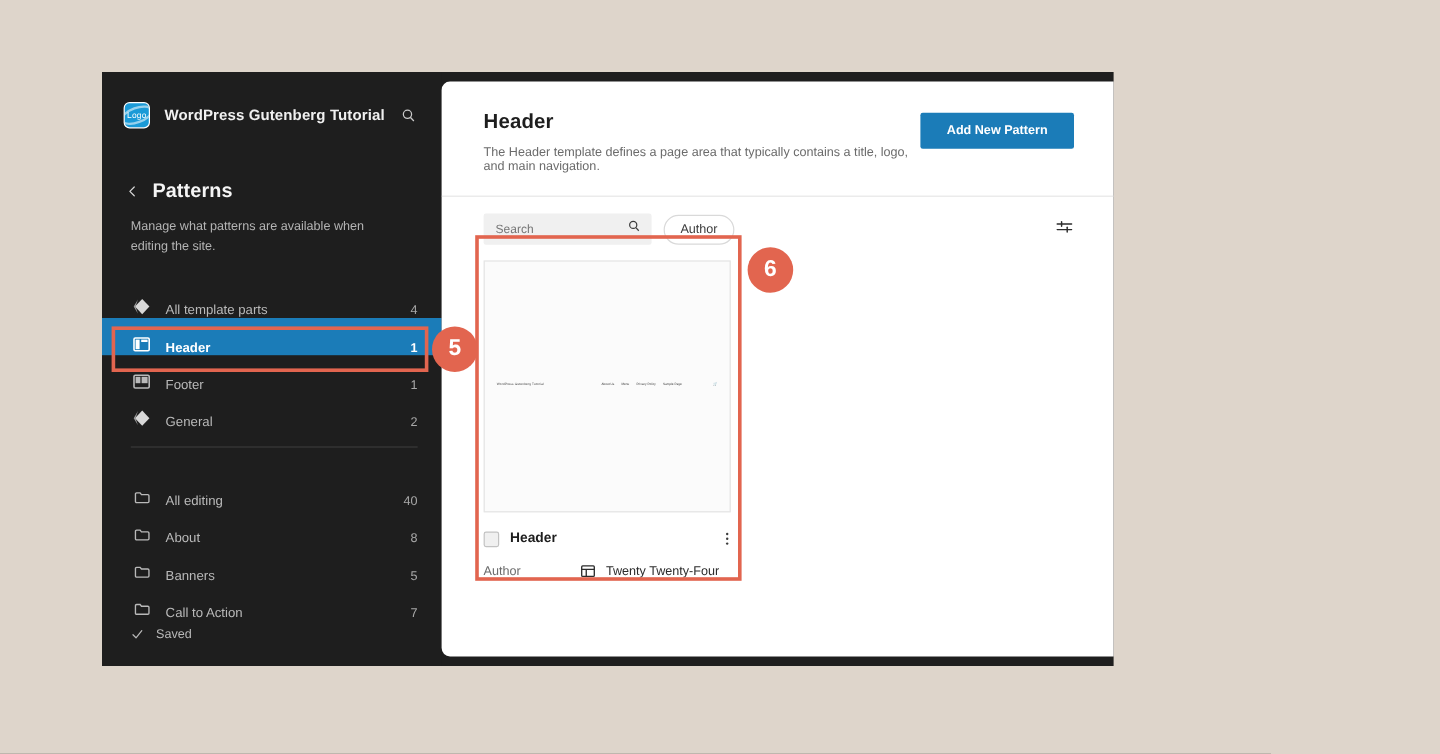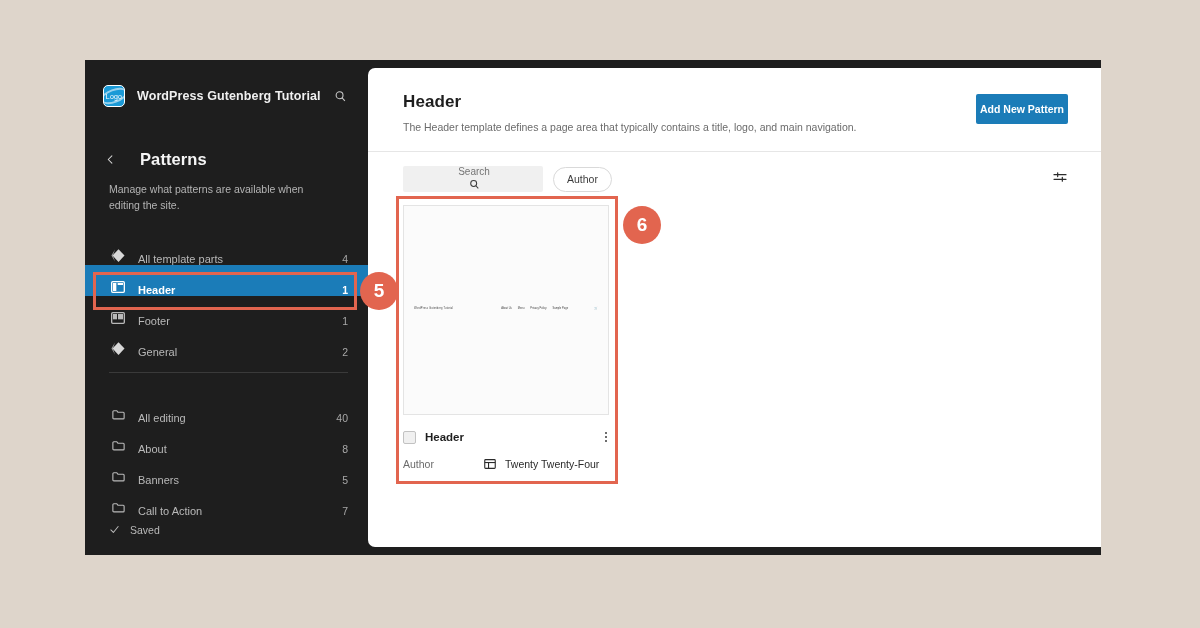--- a/index.html
+++ b/index.html
@@ -7,21 +7,21 @@
     width: 1200px; height: 628px;
     background: #ded5cb;
     font-family: "Liberation Sans", sans-serif;
     overflow: hidden;
   }
 
   
   #app-window {
     position: absolute;
     left: 85px; top: 60px;
-    width: 1016px; height: 495px;
+    width: 843px; height: 495px;
     background: #1e1e1e;
     display: flex;
   }
 
   
   #sidebar {
     width: 283px; height: 100%;
     background: #1e1e1e;
     position: relative;
     display: flex; flex-direction: column;
@@ -58,21 +58,21 @@
     margin-left: 12px; white-space: nowrap;
     letter-spacing: .1px;
   }
   #sidebar-search-icon {
     margin-left: auto; color: #c9c9c9;
     display: flex; align-items: center;
   }
 
   #patterns-head {
     display: flex; align-items: center;
-    padding: 0 20px; margin-top: 36px; gap: 13px;
+    padding: 0 20px; margin-top: 36px;
   }
   #back-chevron {
     color: #d8d8d8; font-size: 14px; width: 22px;
     display: flex; align-items: center;
   }
   #patterns-title {
     color: #f5f5f5; font-size: 16.5px; font-weight: bold;
     letter-spacing: .1px;
   }
   #patterns-desc {
@@ -129,34 +129,33 @@
   #page-title {
     font-size: 17px; color: #1e1e1e; font-weight: bold;
     letter-spacing: .1px;
   }
   #page-desc {
     font-size: 10.5px; color: #6b6b6b; margin-top: 9px;
   }
   #add-new-pattern {
     background: #1b7cb8; color: #ffffff;
     font-size: 10.5px; font-weight: bold;
-    padding: 9px 4px; border-radius: 2px;
+    padding: 9px 22px; border-radius: 2px;
     white-space: nowrap; margin-top: 2px;
   }
 
   #toolbar {
     display: flex; align-items: center;
     padding: 14px 33px 0 35px;
   }
   #search-field {
     width: 140px; height: 26px;
     background: #f0f0f0; border-radius: 2px;
     display: flex; align-items: center;
     padding: 0 8px 0 10px;
-    flex-direction: column;
   }
   #search-field .ph { flex: 1; font-size: 10px; color: #757575; }
   #author-pill {
     margin-left: 10px;
     border: 1px solid #d9d9d9; border-radius: 13px;
     height: 25px; padding: 0 13px;
     display: flex; align-items: center;
     font-size: 10.5px; color: #3c3c3c;
   }
   #filter-icon { margin-left: auto; color: #2b2b2b; }

